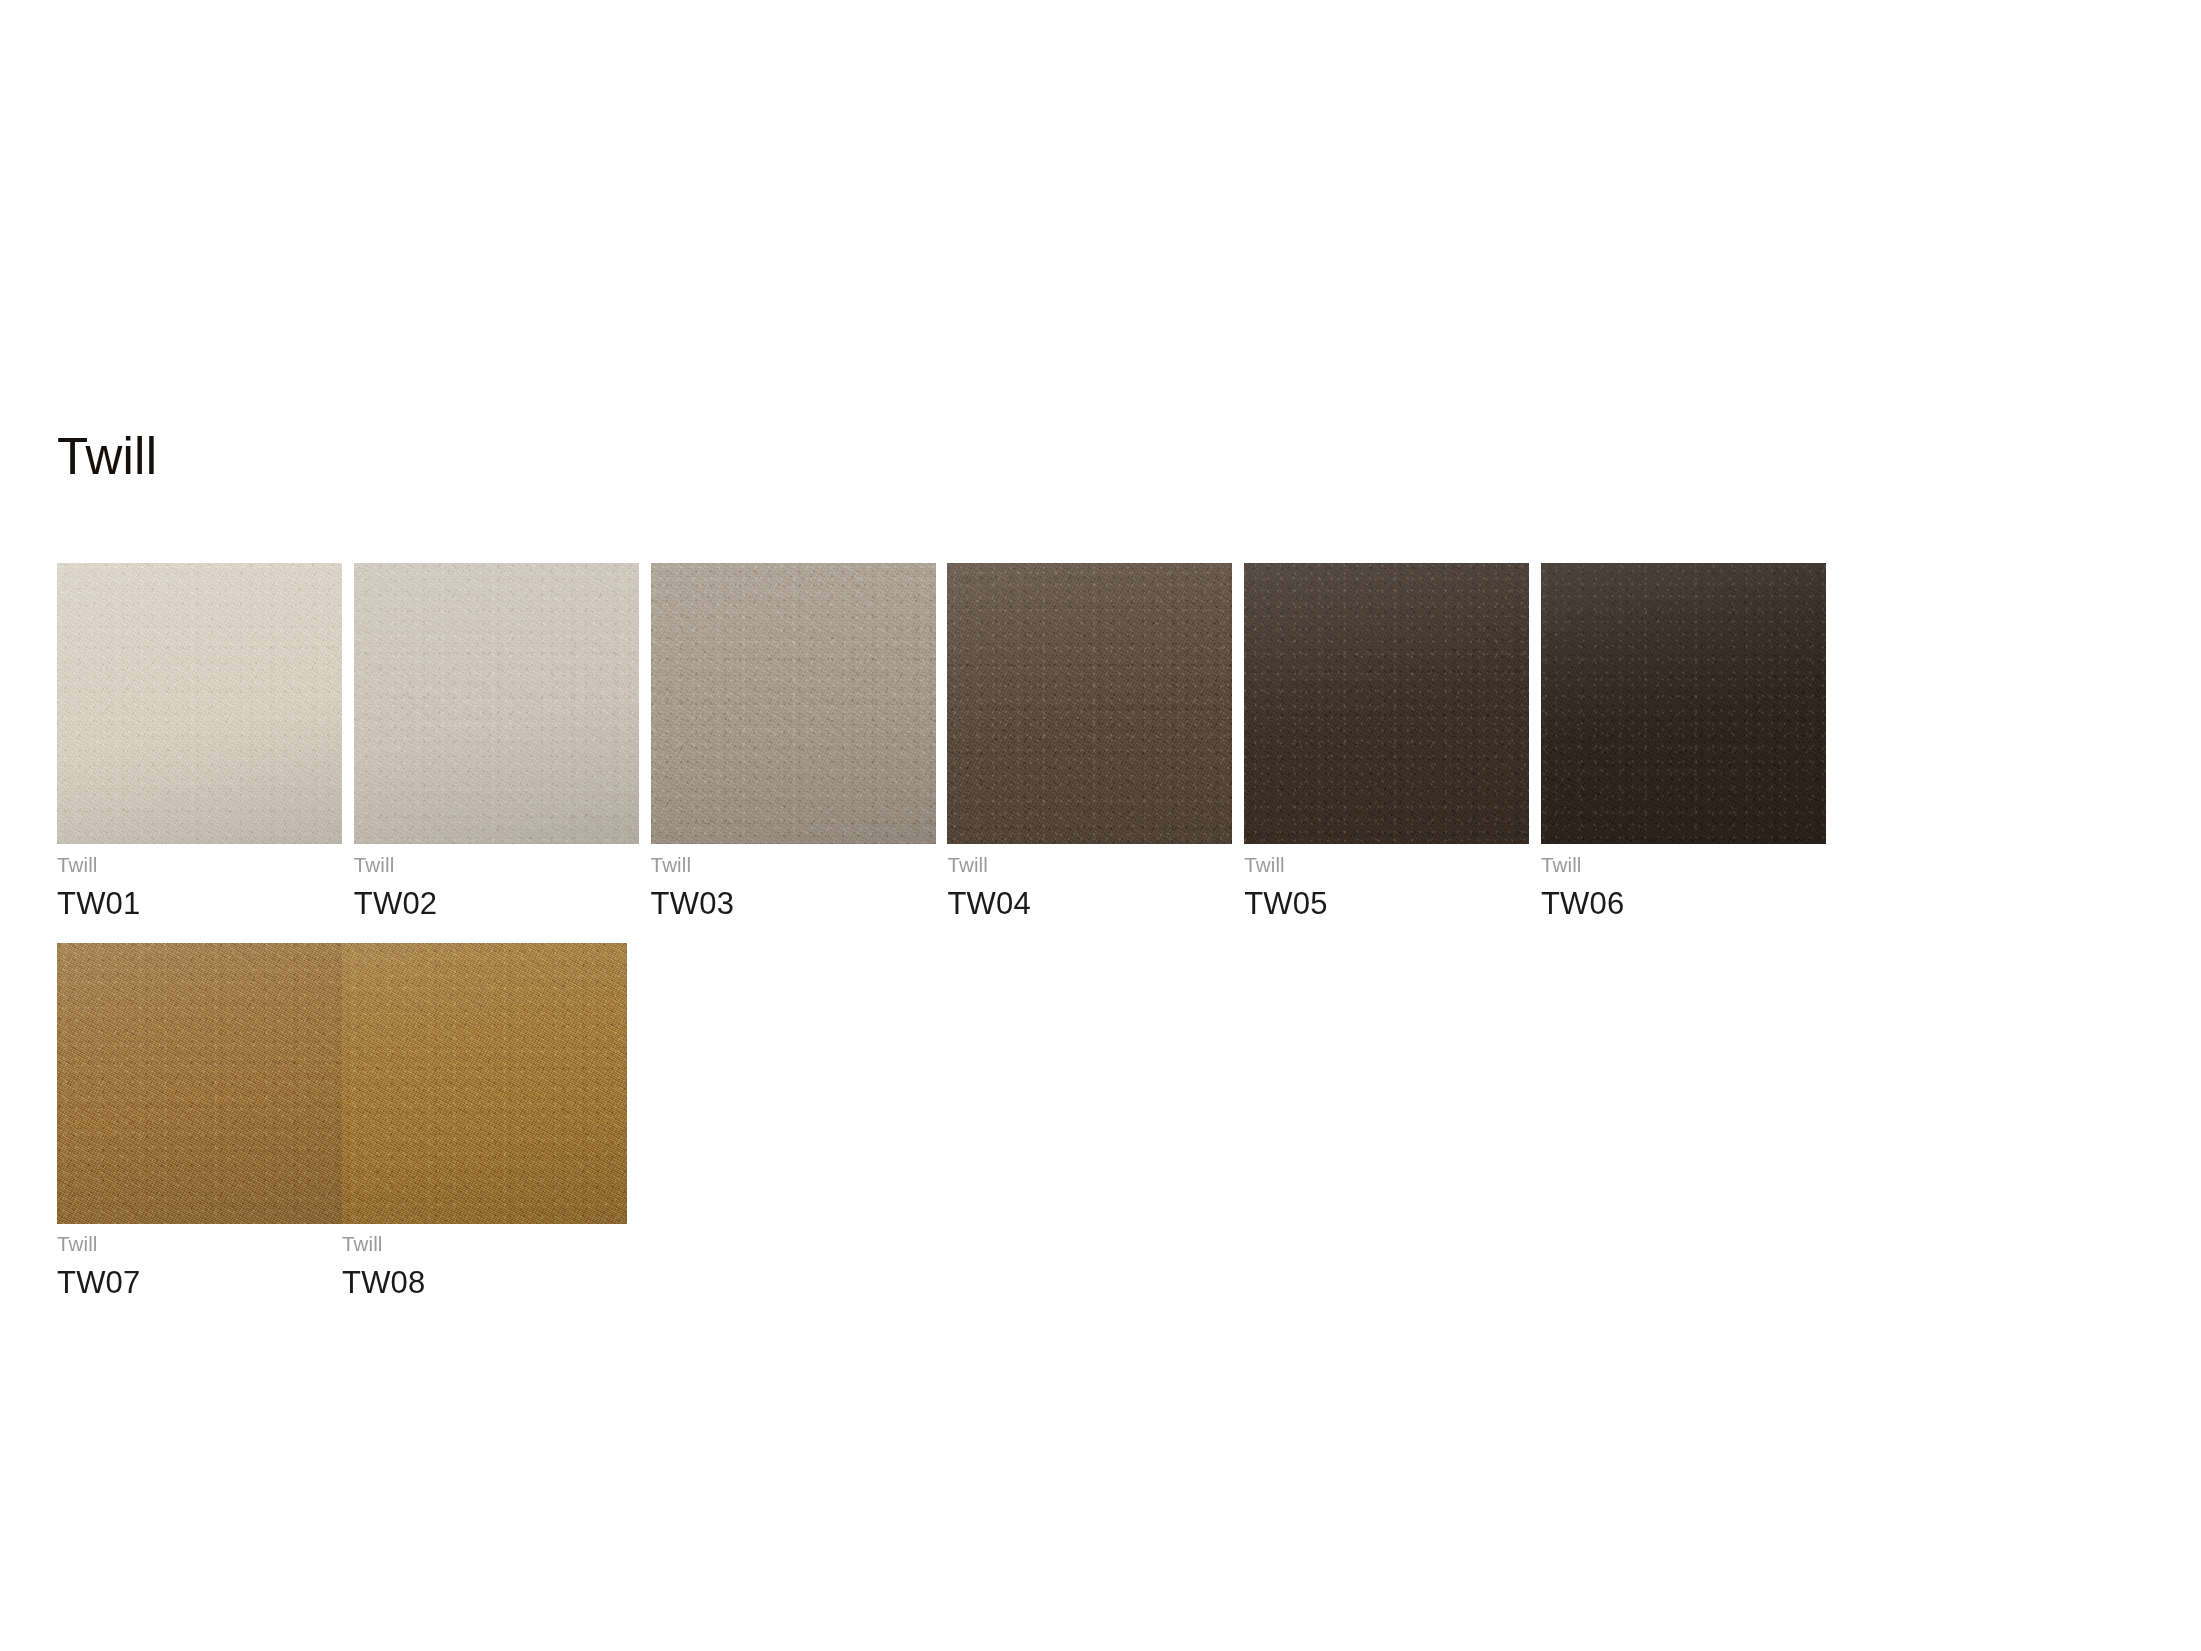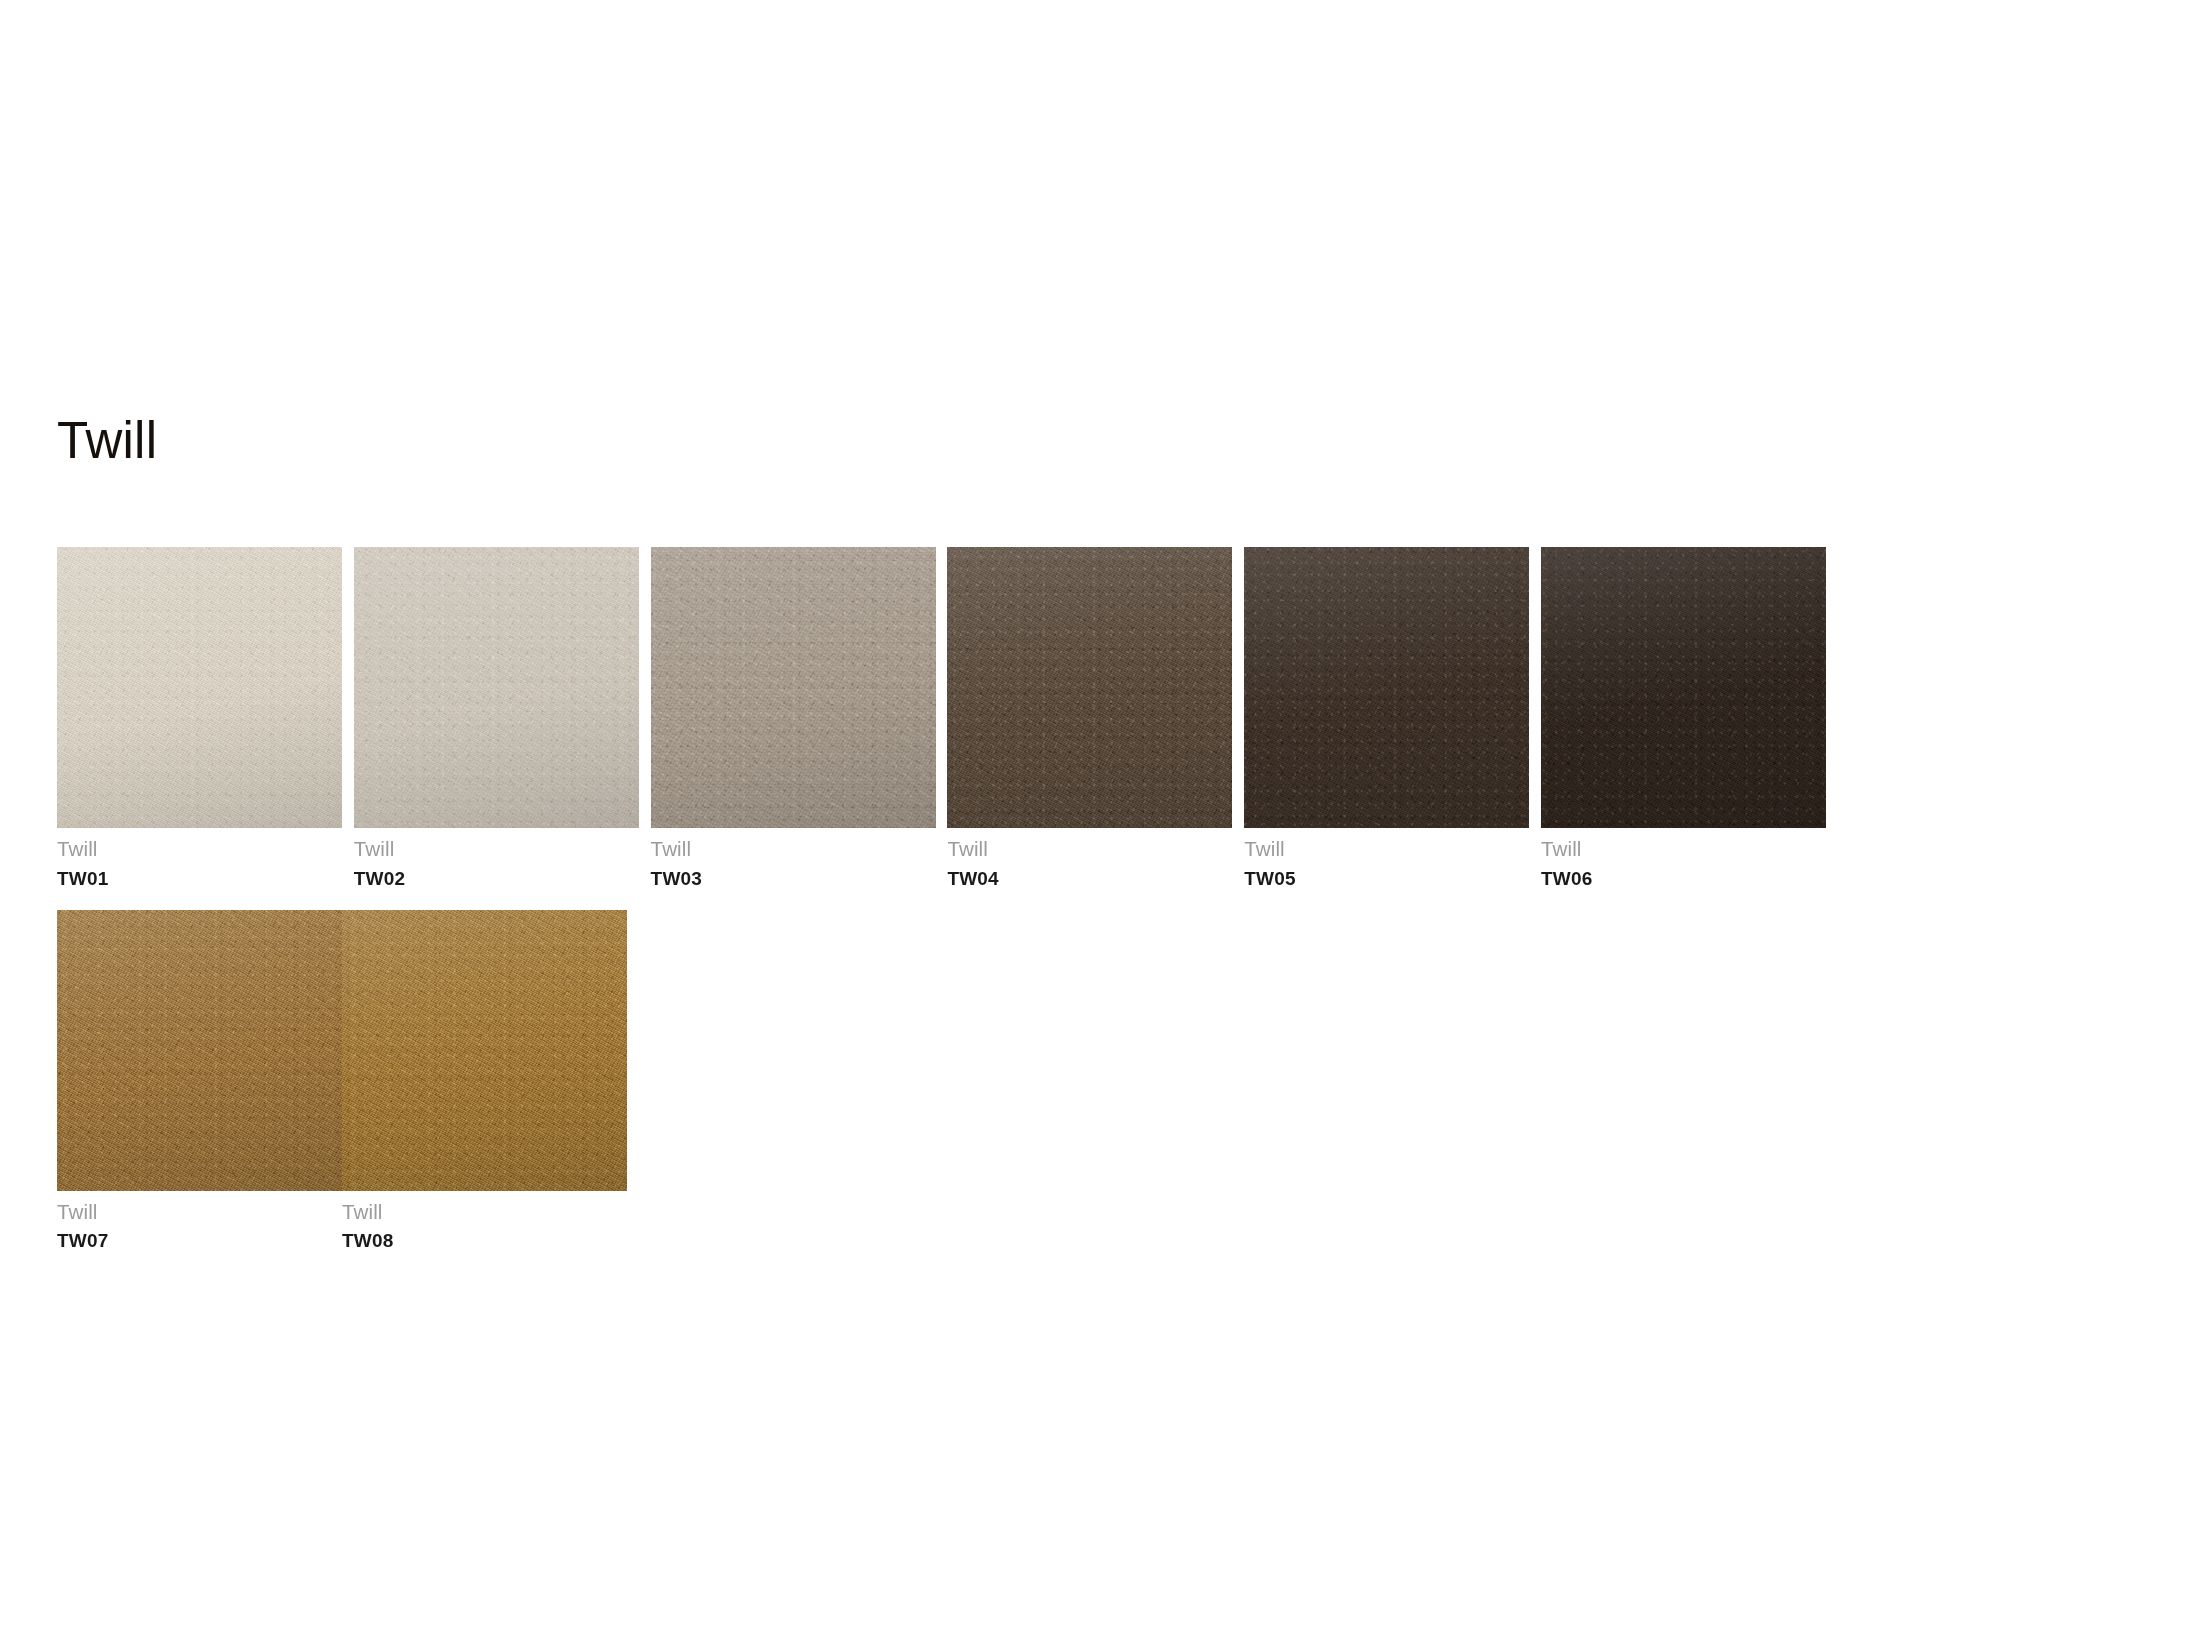--- a/index.html
+++ b/index.html
@@ -14,20 +14,21 @@
     font-family: "Liberation Sans", sans-serif;
     -webkit-font-smoothing: antialiased;
     overflow: hidden;
     position: relative;
   }
 
   .page {
     position: absolute;
     inset: 0;
     background: #ffffff;
+    margin-top: 16px;
   }
 
   
   .page-title {
     position: absolute;
     left: 57px;
     top: 381px;
     font-size: 51px;
     font-weight: 300;
     letter-spacing: 0.2px;
@@ -122,22 +123,22 @@
 
   .swatch-collection {
     font-size: 20.6px;
     font-weight: 400;
     color: #9b9b9b;
     line-height: 1.35;
     letter-spacing: 0.1px;
   }
 
   .swatch-code {
-    font-size: 19px;
-    font-weight: 700;
+    font-size: 31px;
+    font-weight: 400;
     color: #1a1a1a;
     line-height: 1.4;
     letter-spacing: 0.2px;
     padding-top: 2.9px;
   }
 </style>
 </head>
 <body style="background: rgb(255, 255, 255);">
 
 <div class="page">

